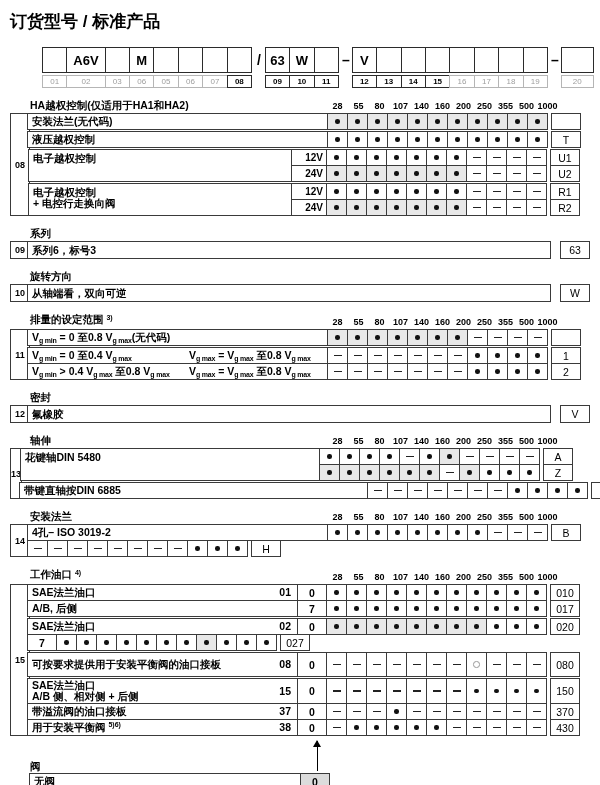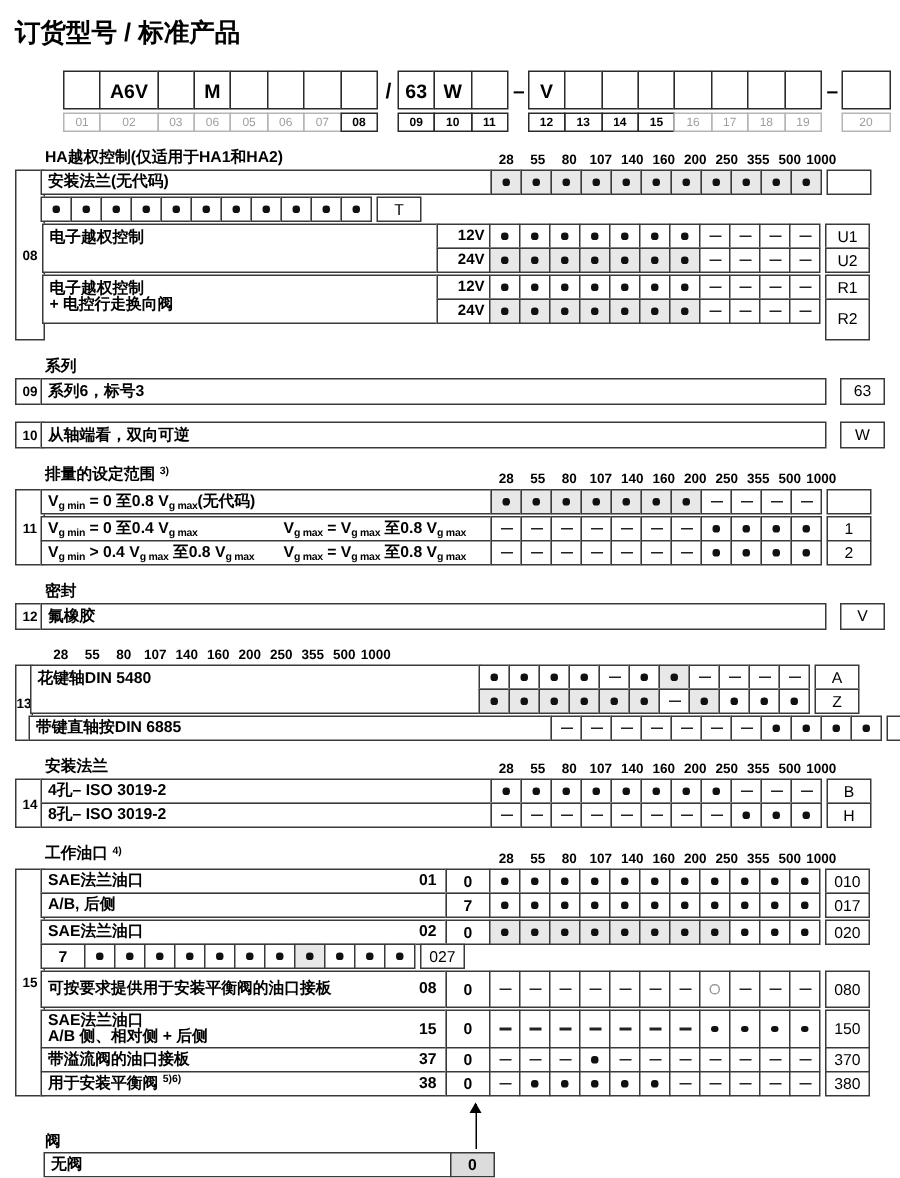--- a/index.html
+++ b/index.html
@@ -185,20 +185,23 @@
                 </div>
                 <div class="c dotc sh" style="height: 17px;">
                   <span class="dot"></span>
                 </div>
                 <div class="spacer2"></div>
                 <div class="c codec" style="height: 17px;"></div>
               </div>
             </div>
             <div class="group grows" style="flex-direction: column;">
               <div class="row">
+                <div class="c lbl" style="width: 301px; height: 17px;">
+                  <span class="txt">液压越权控制</span>
+                </div>
                 <div class="c dotc" style="height: 17px;">
                   <span class="dot"></span>
                 </div>
                 <div class="c dotc" style="height: 17px;">
                   <span class="dot"></span>
                 </div>
                 <div class="c dotc" style="height: 17px;">
                   <span class="dot"></span>
                 </div>
                 <div class="c dotc" style="height: 17px;">
@@ -385,21 +388,21 @@
                   <div class="c dotc" style="height: 17px;">
                     <span class="dash"></span>
                   </div>
                   <div class="c dotc" style="height: 17px;">
                     <span class="dash"></span>
                   </div>
                   <div class="c dotc" style="height: 17px;">
                     <span class="dash"></span>
                   </div>
                   <div class="spacer2"></div>
-                  <div class="c codec" style="height: 28px;">R2</div>
+                  <div class="c codec" style="height: 17px;">R2</div>
                 </div>
               </div>
             </div>
           </div>
         </div>
       </section>
       <section class="sec">
         <div class="sec-hdr">
           <div class="sec-title"><span class="txt">系列</span></div>
         </div>
@@ -412,20 +415,23 @@
                   <span class="txt">系列6，标号3</span>
                 </div>
                 <div class="spacer10"></div>
                 <div class="c codec" style="height: 18px;">63</div>
               </div>
             </div>
           </div>
         </div>
       </section>
       <section class="sec">
+        <div class="sec-hdr">
+          <div class="sec-title"><span class="txt">旋转方向</span></div>
+        </div>
         <div class="sec-body">
           <div class="idbox">10</div>
           <div class="groups">
             <div class="group grows" style="flex-direction: column;">
               <div class="row">
                 <div class="c lbl" style="width: 524px; height: 18px;">
                   <span class="txt">从轴端看，双向可逆</span>
                 </div>
                 <div class="spacer10"></div>
                 <div class="c codec" style="height: 18px;">W</div>
@@ -598,20 +604,21 @@
                 </div>
                 <div class="spacer10"></div>
                 <div class="c codec" style="height: 18px;">V</div>
               </div>
             </div>
           </div>
         </div>
       </section>
       <section class="sec">
         <div class="sec-hdr">
+          <div class="sec-title"><span class="txt">轴伸</span></div>
           <div class="colnums">
             <div class="colnum">28</div>
             <div class="colnum">55</div>
             <div class="colnum">80</div>
             <div class="colnum">107</div>
             <div class="colnum">140</div>
             <div class="colnum">160</div>
             <div class="colnum">200</div>
             <div class="colnum">250</div>
             <div class="colnum">355</div>
@@ -805,23 +812,20 @@
                 <div class="c dotc" style="height: 17px;">
                   <span class="dash"></span>
                 </div>
                 <div class="c dotc" style="height: 17px;">
                   <span class="dash"></span>
                 </div>
                 <div class="spacer2"></div>
                 <div class="c codec" style="height: 17px;">B</div>
               </div>
               <div class="row">
-                <div class="c lbl" style="width: 301px; height: 17px;">
-                  <span class="txt">8孔– ISO 3019-2</span>
-                </div>
                 <div class="c dotc" style="height: 17px;">
                   <span class="dash"></span>
                 </div>
                 <div class="c dotc" style="height: 17px;">
                   <span class="dash"></span>
                 </div>
                 <div class="c dotc" style="height: 17px;">
                   <span class="dash"></span>
                 </div>
                 <div class="c dotc" style="height: 17px;">
@@ -1206,21 +1210,21 @@
                 <div class="c dotc" style="height: 17px;">
                   <span class="dash"></span>
                 </div>
                 <div class="c dotc" style="height: 17px;">
                   <span class="dash"></span>
                 </div>
                 <div class="c dotc" style="height: 17px;">
                   <span class="dash"></span>
                 </div>
                 <div class="spacer2"></div>
-                <div class="c codec" style="height: 17px;">380</div>
+                <div class="c codec" style="height: 17px;">430</div>
               </div>
             </div>
           </div>
         </div>
       </section>
     </div>
   <div class="valve">
     <div class="arrowhead"></div>
     <div class="arrowline"></div>
     <div class="sec-title vhdr">阀</div>

